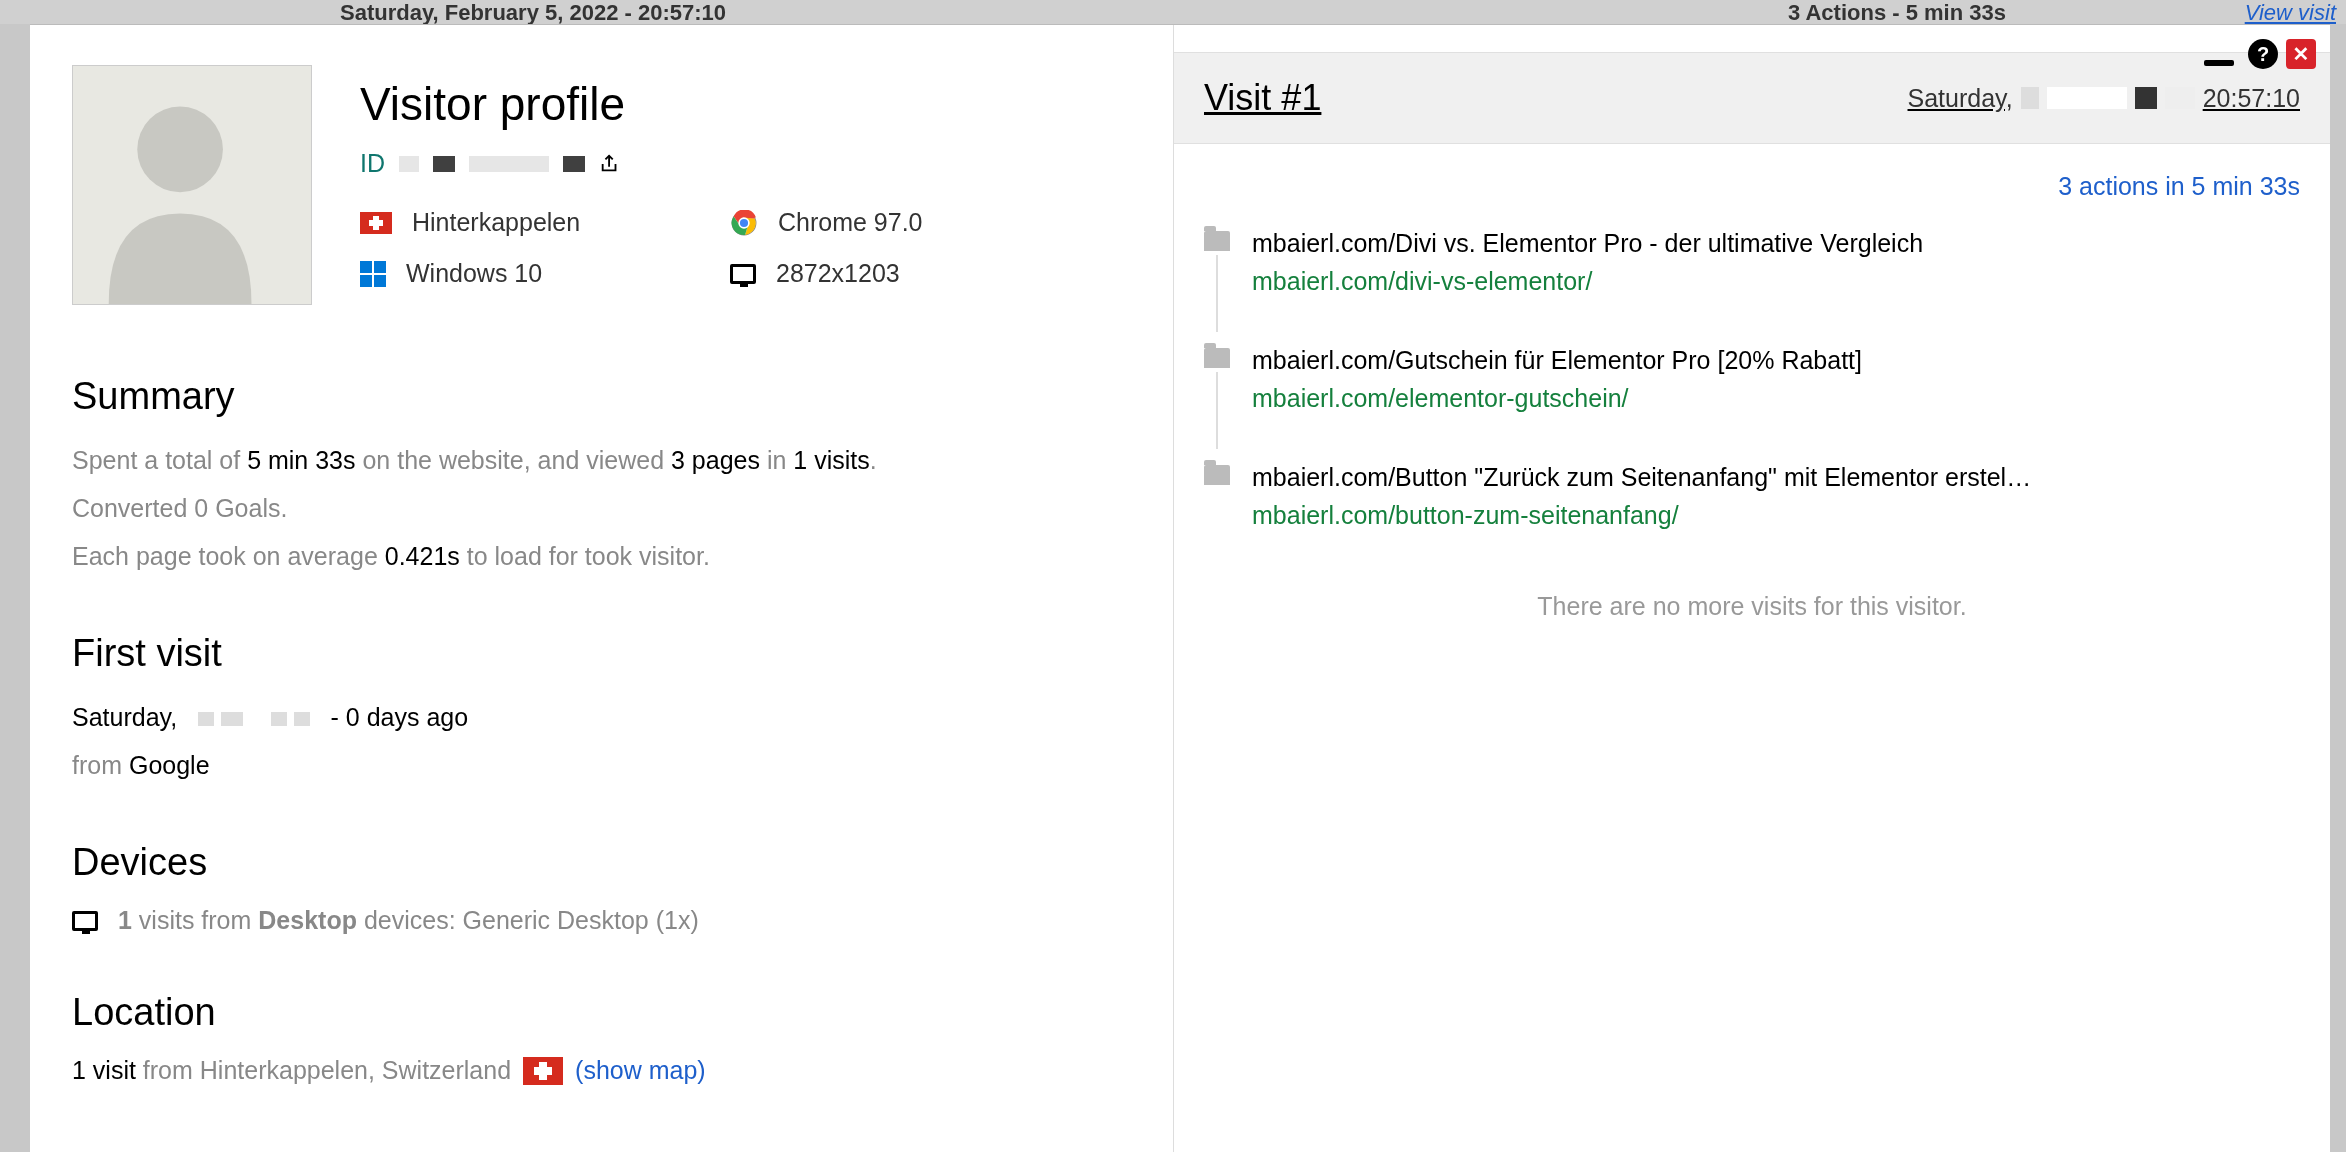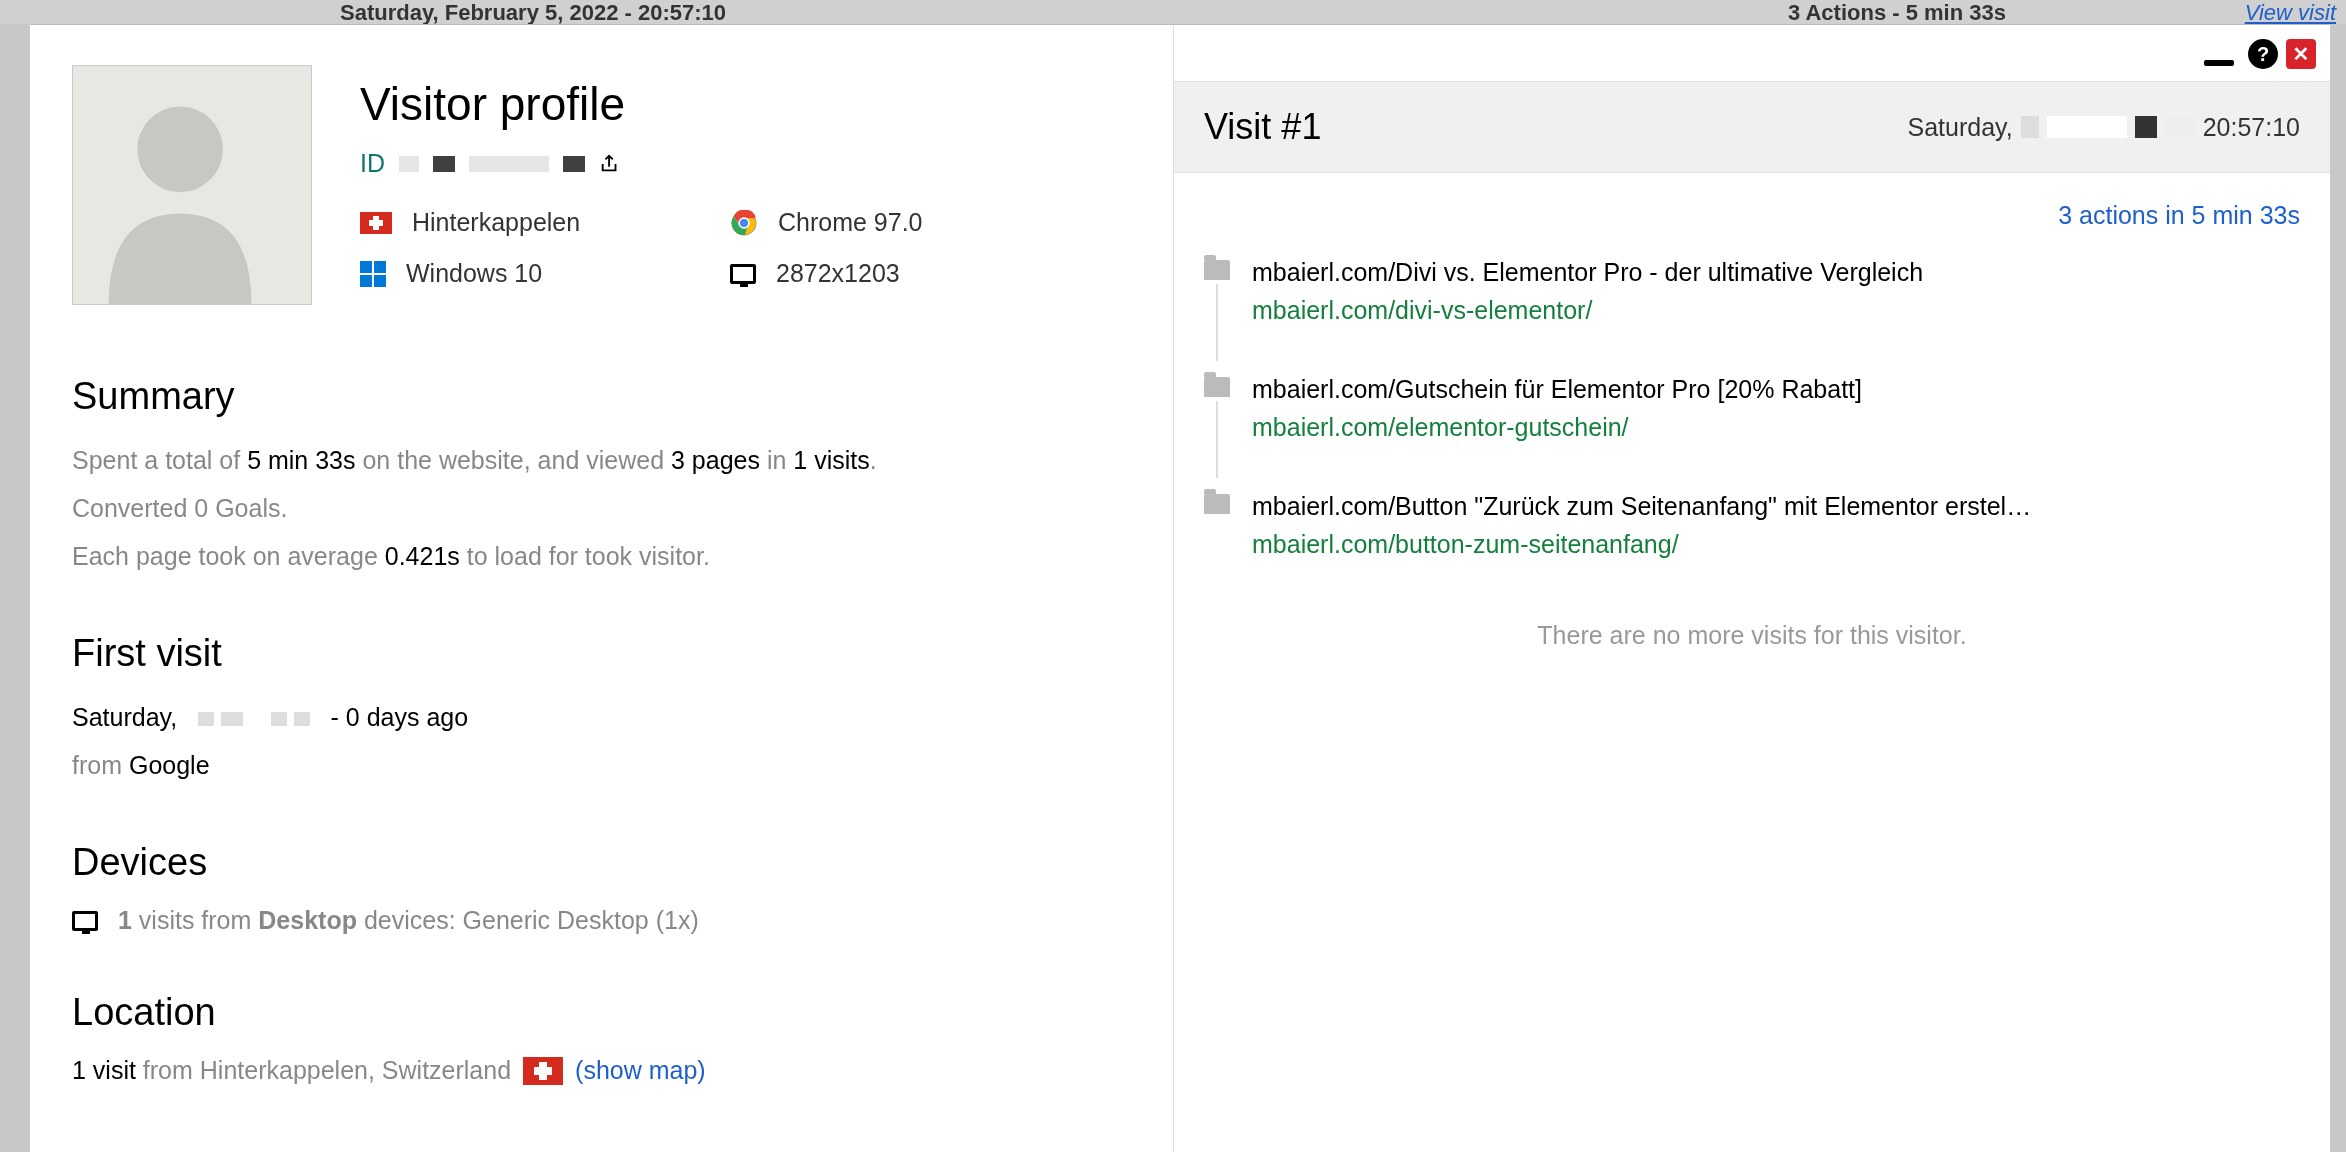--- a/index.html
+++ b/index.html
@@ -95,26 +95,26 @@
   .flag-sm::before, .flag-sm::after { content:""; position:absolute; background:#fff; }
   .flag-sm::before { left:16px; top:5px; width:8px; height:18px; }
   .flag-sm::after  { left:11px; top:10px; width:18px; height:8px; }
   .link { color:#1e5fcb; cursor:pointer; }
   
   .toolbar { position:absolute; top:14px; right:14px; display:flex; gap:8px; align-items:center; }
   .min-btn { width:30px; height:6px; background:#000; border-radius:2px; margin-right:6px; margin-top:18px;}
   .help-btn { width:30px; height:30px; border-radius:50%; background:#000; color:#fff; font-weight:700; font-size:20px; display:flex; align-items:center; justify-content:center;}
   .close-btn { width:30px; height:30px; border-radius:4px; background:#d8232a; color:#fff; font-weight:700; font-size:20px; display:flex; align-items:center; justify-content:center;}
   .visit-header {
-    margin-top: 56px;
+    margin-top: 27px;
     background:#f0f0f0;
     border-top:1px solid #e0e0e0;
     border-bottom:1px solid #e0e0e0;
     padding: 24px 30px;
-    display:flex; align-items:center;
+    display:flex; align-items:center;text-decoration:underline;
   }
   .visit-header h2 { font-size:36px; font-weight:400; }
   .visit-date { margin-left:auto; font-size:25px; color:#333; display:flex; align-items:center; gap:8px;}
   .redact-box{display:inline-block;background:#ddd;height:22px;}
   .actions-count { text-align:right; padding: 28px 30px 10px 30px; font-size:25px; color:#1e5fcb; }
   .action-list { padding: 0 30px; }
   .action-item { display:flex; gap:22px; padding: 14px 0 28px 0; position:relative;}
   .action-item::after{ content:""; position:absolute; left:12px; top:44px; bottom:-4px; width:2px; background:#ddd;}
   .action-item:last-of-type::after{ display:none; }
   .folder-ico { width:26px; height:20px; background:#bbb; border-radius:2px 2px 0 0; margin-top:6px; position:relative; flex-shrink:0;}

